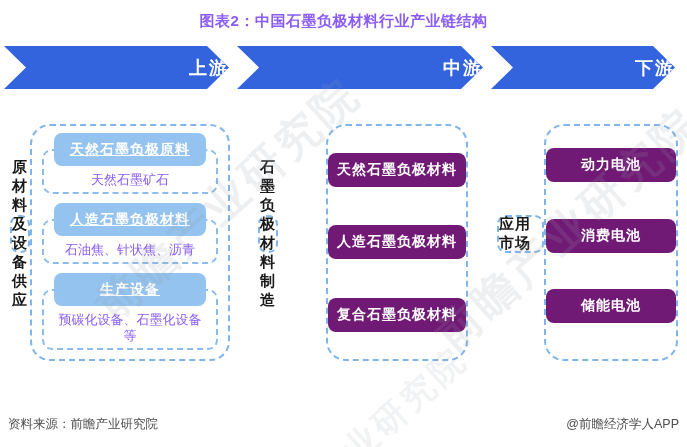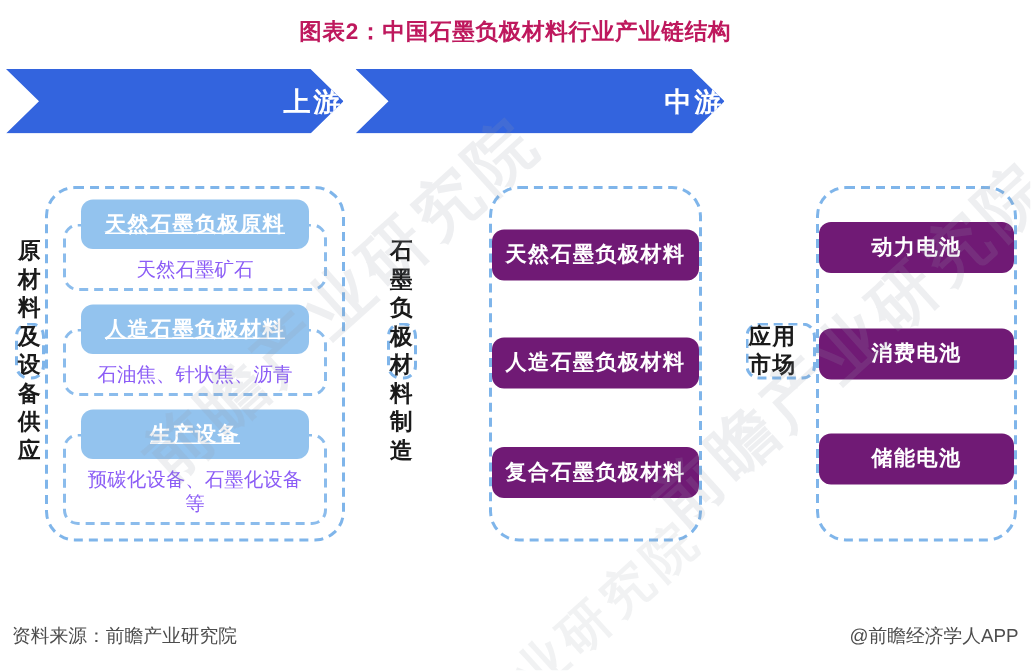--- a/index.html
+++ b/index.html
@@ -4,21 +4,21 @@
 <style>
   * { margin:0; padding:0; box-sizing:border-box; }
   html,body { background:#ffffff; }
   body { font-family:"Liberation Sans","DejaVu Sans",sans-serif; }
   .page{
     position:relative; width:687px; height:447px; background:#ffffff;
     overflow:hidden; margin:0 auto;
   }
   .title{
     padding-top:12px; text-align:center;
-    font-size:15px; font-weight:bold; color:#be185d; letter-spacing:0.5px;
+    font-size:15px; font-weight:bold; color:#8b5cf6; letter-spacing:0.5px;
   }
   
   .arrows{
     display:flex; margin-top:15px; padding-left:4px; padding-right:12px;
     height:43px; gap:8px;
   }
   .arrow{
     position:relative; height:43px; background:#3364de;
     clip-path:polygon(0 0, calc(100% - 22px) 0, 100% 50%, calc(100% - 22px) 100%, 0 100%, 22px 50%);
     display:flex; align-items:center; justify-content:flex-end;
@@ -94,20 +94,23 @@
 
   <div class="title">图表2：中国石墨负极材料行业产业链结构</div>
 
   <div class="arrows">
     <div class="arrow arrow-1">
       <span>上游</span>
     </div>
     <div class="arrow arrow-2">
       <span>中游</span>
     </div>
+    <div class="arrow arrow-3">
+      <span>下游</span>
+    </div>
   </div>
 
   <div class="cols">
 
     <div class="col col-1">
       <div class="stage-header">
         <span>原材料及设备供应</span>
       </div>
       <div class="container">
         <div class="up-item">

